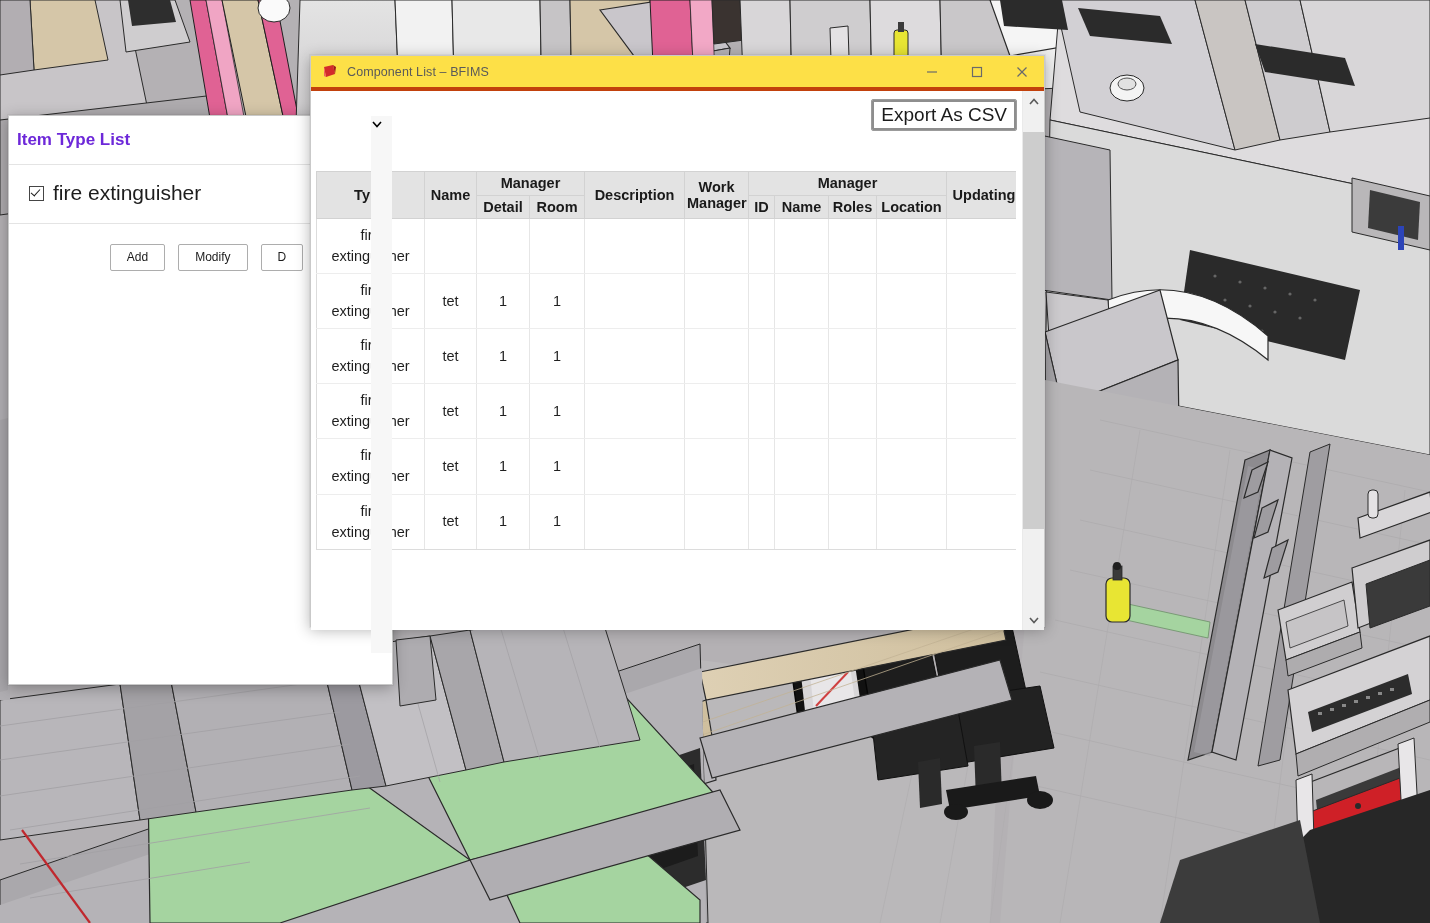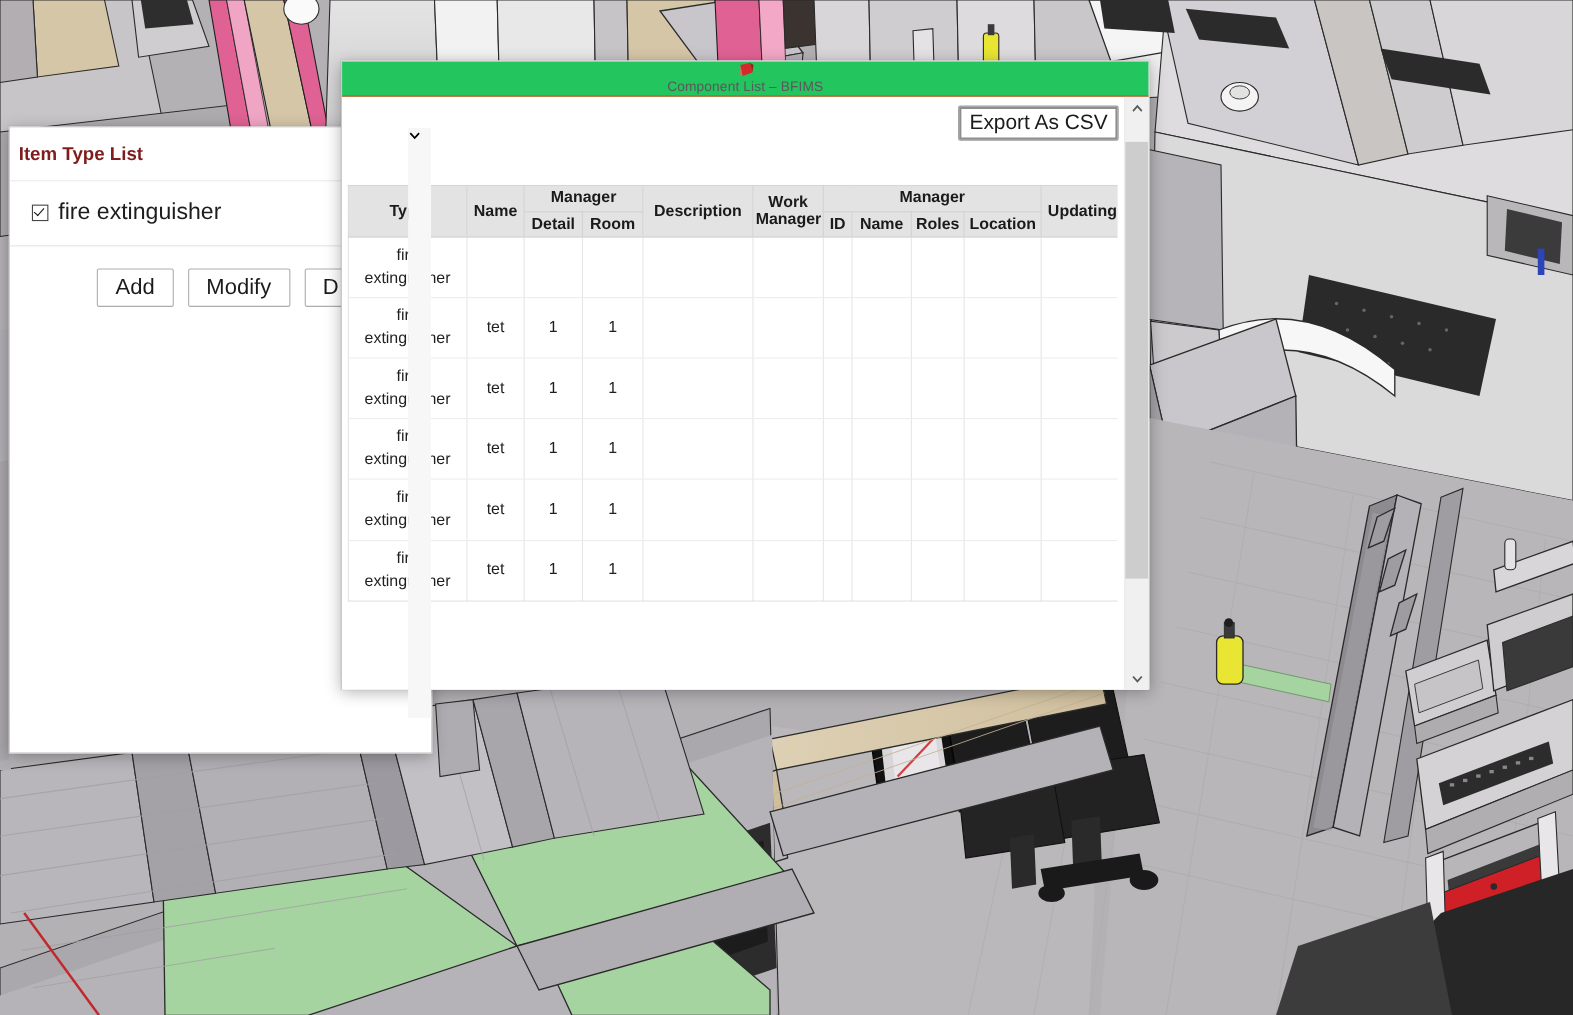--- a/index.html
+++ b/index.html
@@ -26,24 +26,23 @@
     position: absolute;
     background: #ffffff;
     border: 1px solid #c9c9c9;
     box-shadow: 0 3px 14px rgba(0,0,0,0.30), 0 0 0 1px rgba(0,0,0,0.04);
     box-sizing: border-box;
   }
   .titlebar {
     height: 31px;
     display: flex;
     align-items: center;
-    background: #22c55e;
-    border-bottom: 1px solid #c2410c;
+    background: #fde047;
+    border-bottom: 4px solid #c2410c;
     user-select: none;
-    flex-direction: column;
   }
   .app-icon {
     width: 16px; height: 16px;
     margin-left: 11px; margin-right: 9px;
     flex: 0 0 auto;
     position: relative;
   }
   .title-text {
     font-size: 12.5px;
     color: #5a5a5a;
@@ -165,21 +164,21 @@
   .om-header {
     position: relative;
     height: 48px;
     border-bottom: 1px solid #e4e4e4;
     display: flex;
     align-items: center;
   }
   .om-title {
     font-size: 17px;
     font-weight: bold;
-    color: #7f1d1d;
+    color: #6d28d9;
     margin-left: 8px;
   }
   .om-listbtn {
     position: absolute;
     right: -18px;
     top: 6px;
   }
   .om-list {
     position: relative;
     border-bottom: 1px solid #e4e4e4;
@@ -213,21 +212,21 @@
   }
   .om-buttons {
     display: flex;
     gap: 13px;
     justify-content: center;
     padding-top: 20px;
     padding-left: 12px;
   }
   .btn-plain {
     font-family: "Liberation Sans", sans-serif;
-    font-size: 20px;
+    font-size: 12px;
     color: #1b1b1b;
     background: #ffffff;
     border: 1px solid #adadad;
     border-radius: 2px;
     padding: 6px 16px 7px 16px;
     line-height: 1;
     cursor: pointer;
   }
 
   .om-vscroll {

